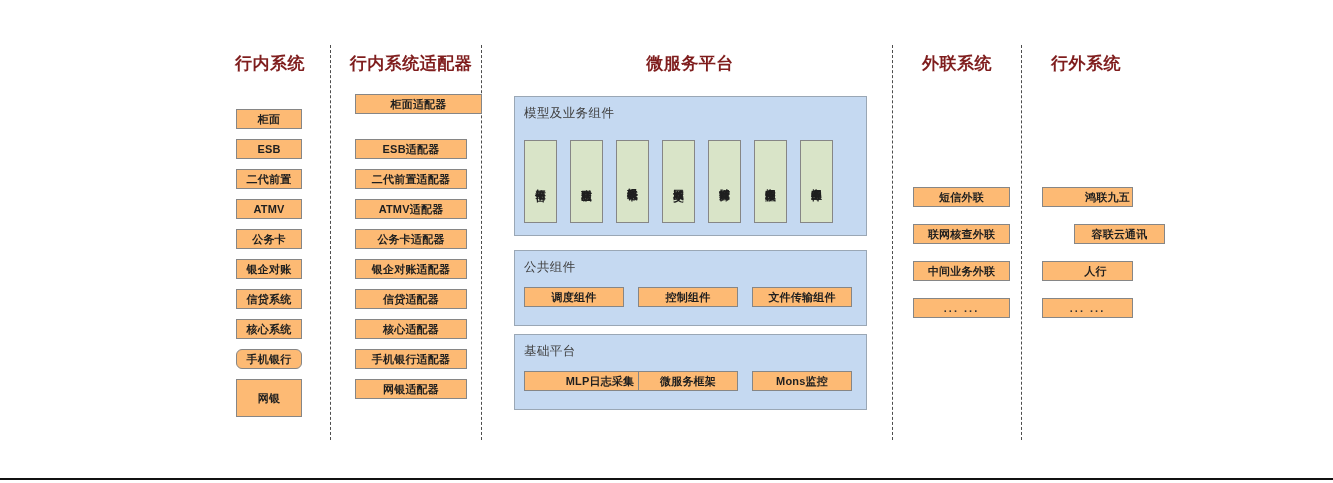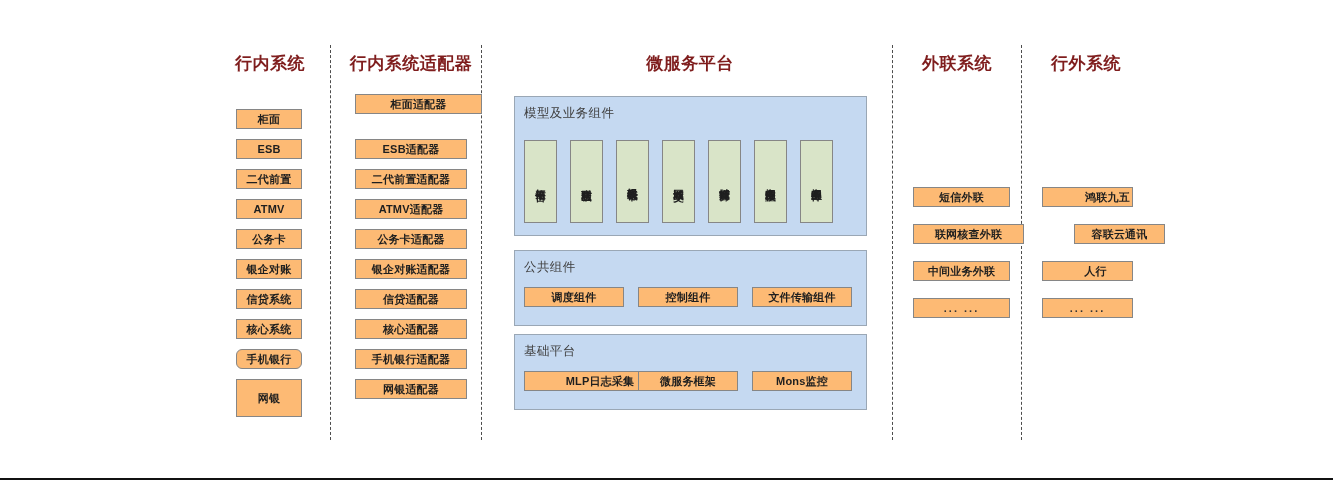--- a/index.html
+++ b/index.html
@@ -175,21 +175,21 @@
   <div class="node" style="left:752px; top:287px; width:100px; height:20px;">文件传输组件</div>
 
   <div class="panel" style="left:514px; top:334px; width:353px; height:76px;"></div>
   <div class="panel-label" style="left:524px; top:343px;">基础平台</div>
 
   <div class="node" style="left:524px; top:371px; width:120px; height:20px;padding-left:32px;">MLP日志采集</div>
   <div class="node" style="left:638px; top:371px; width:100px; height:20px;">微服务框架</div>
   <div class="node" style="left:752px; top:371px; width:100px; height:20px;">Mons监控</div>
 
   <div class="node" style="left:913px; top:187px; width:97px; height:20px;">短信外联</div>
-  <div class="node" style="left:913px; top:224px; width:111px; height:20px;">联网核查外联</div>
+  <div class="node" style="left:913px; top:224px; width:97px; height:20px;">联网核查外联</div>
   <div class="node" style="left:913px; top:261px; width:97px; height:20px;">中间业务外联</div>
   <div class="node ellipsis" style="left:913px; top:298px; width:97px; height:20px;">... ...</div>
 
   <div class="node" style="left:1042px; top:187px; width:91px; height:20px;padding-left:40px;">鸿联九五</div>
   <div class="node" style="left:1074px; top:224px; width:91px; height:20px;">容联云通讯</div>
   <div class="node" style="left:1042px; top:261px; width:91px; height:20px;padding-left:16px;">人行</div>
   <div class="node ellipsis" style="left:1042px; top:298px; width:91px; height:20px;">... ...</div>
 
   <div class="bottom-rule" style="top:478px;"></div>
 

